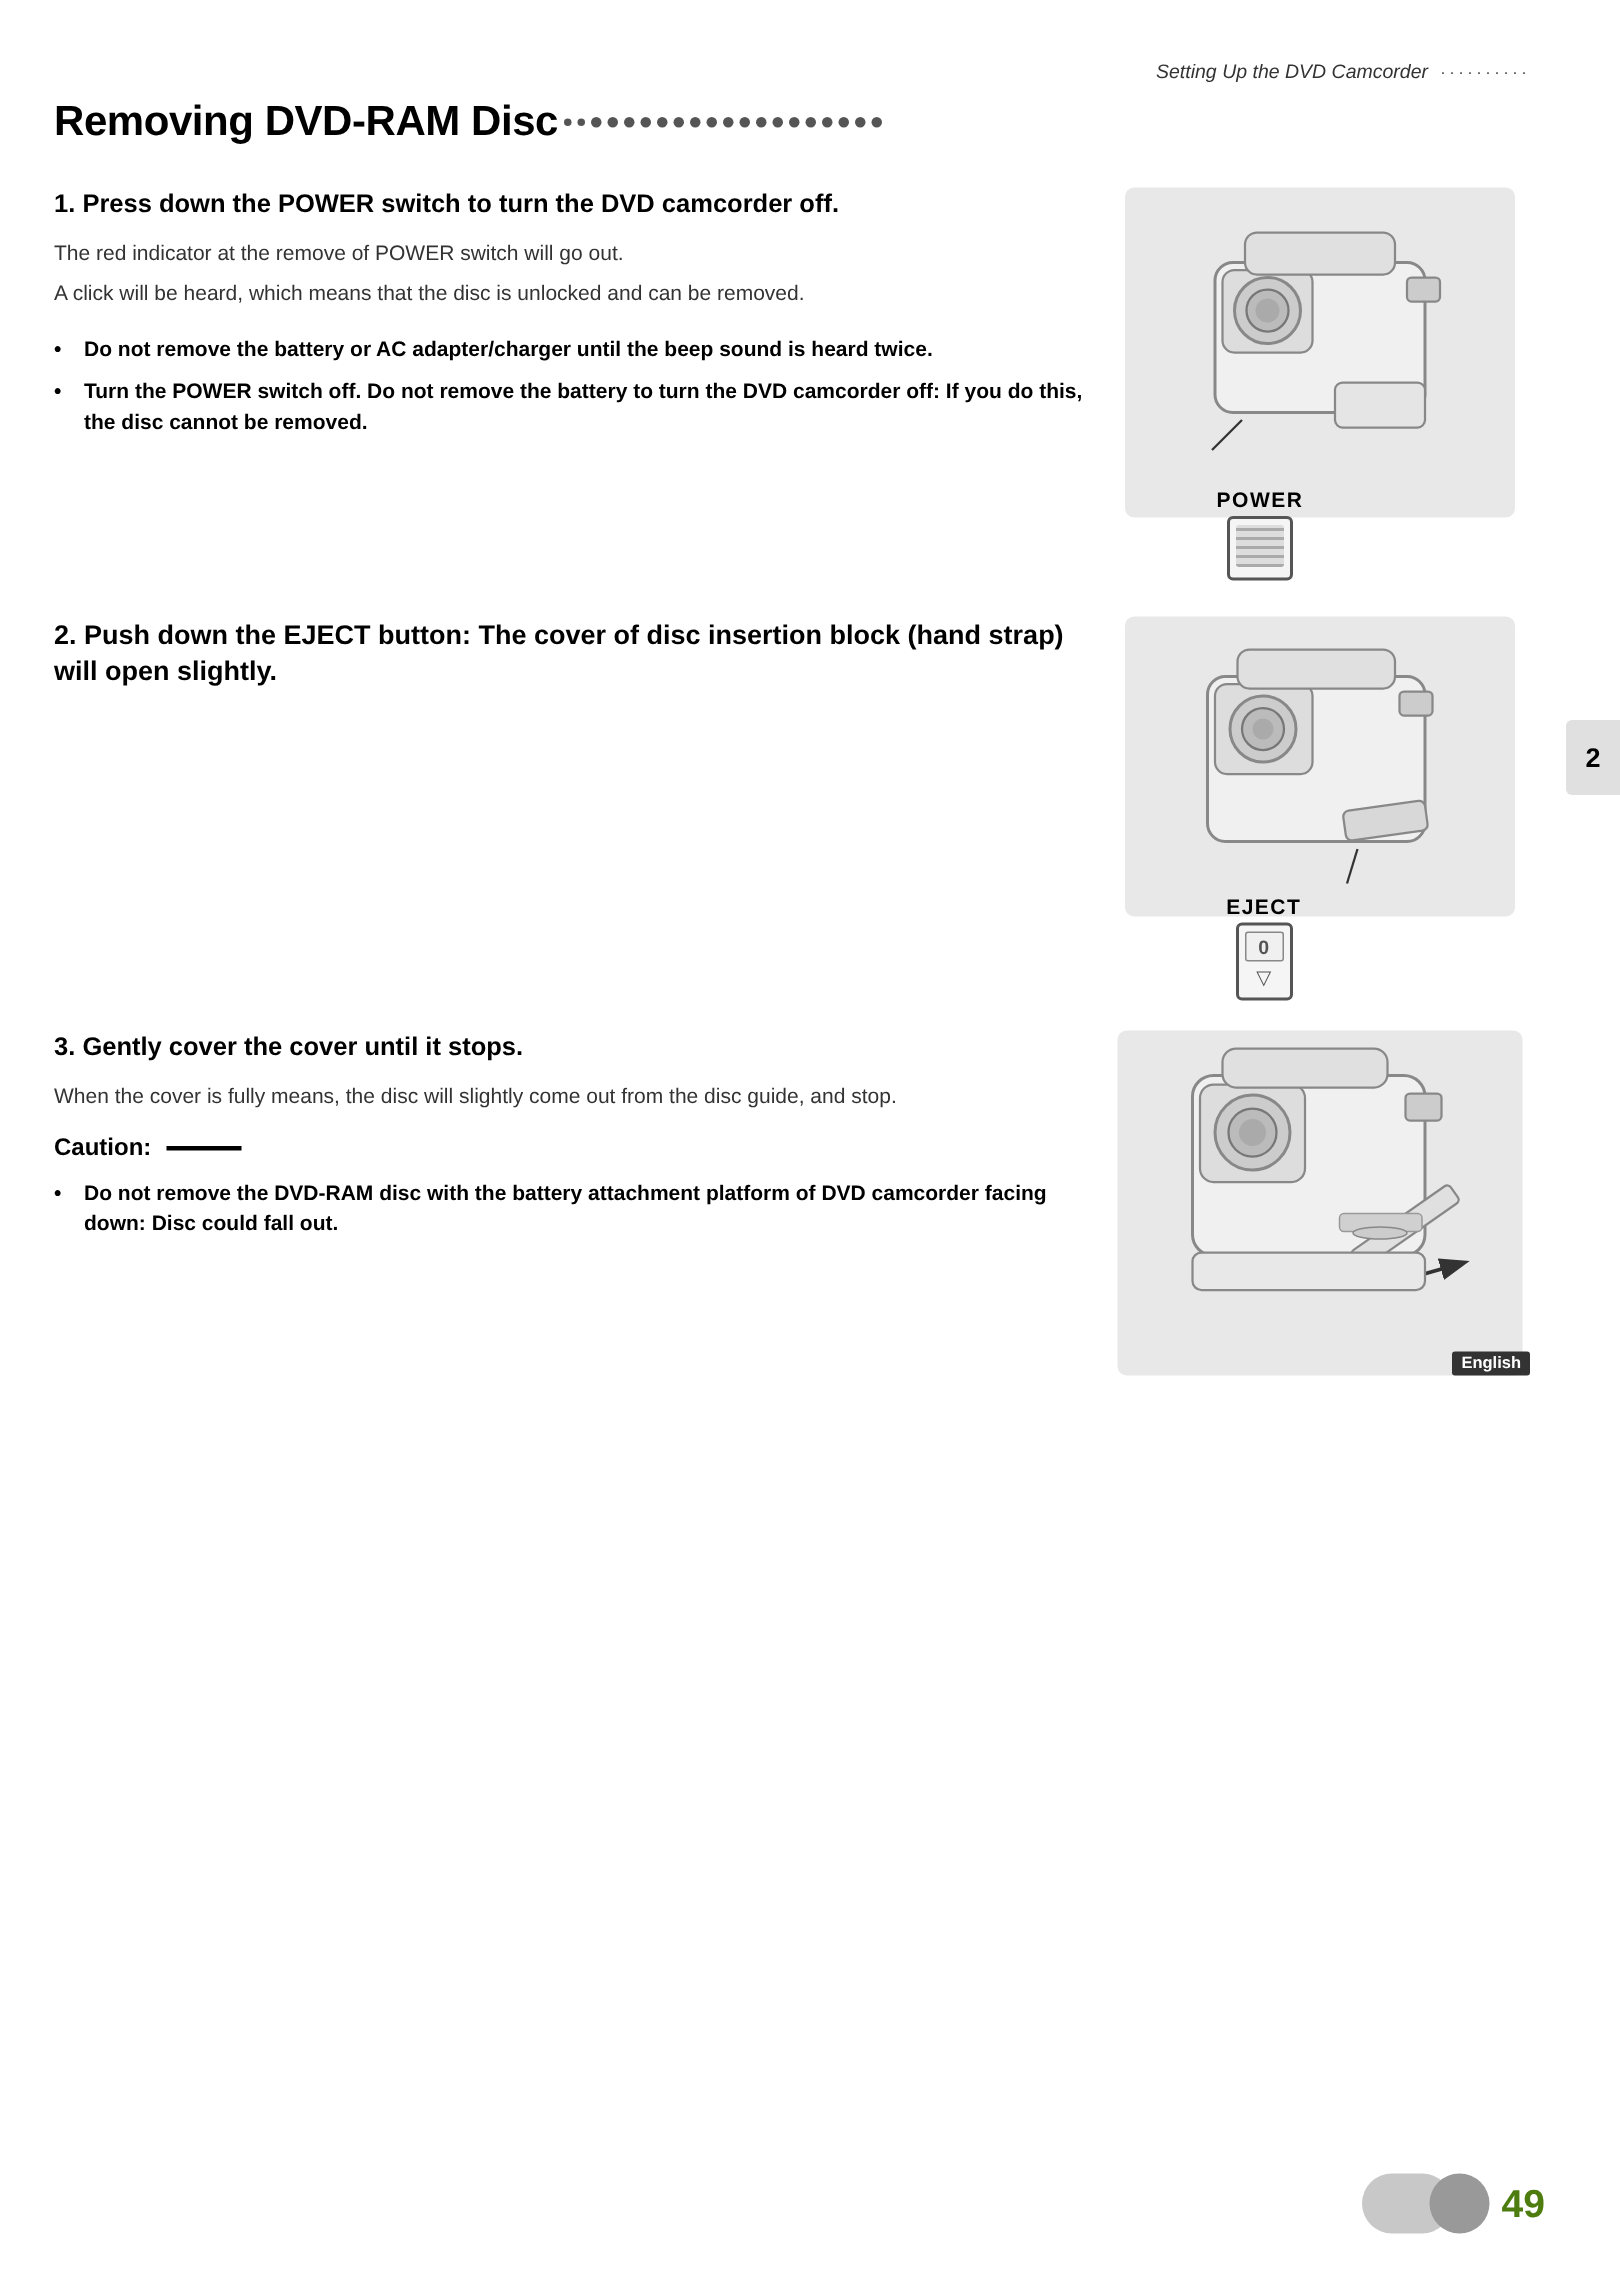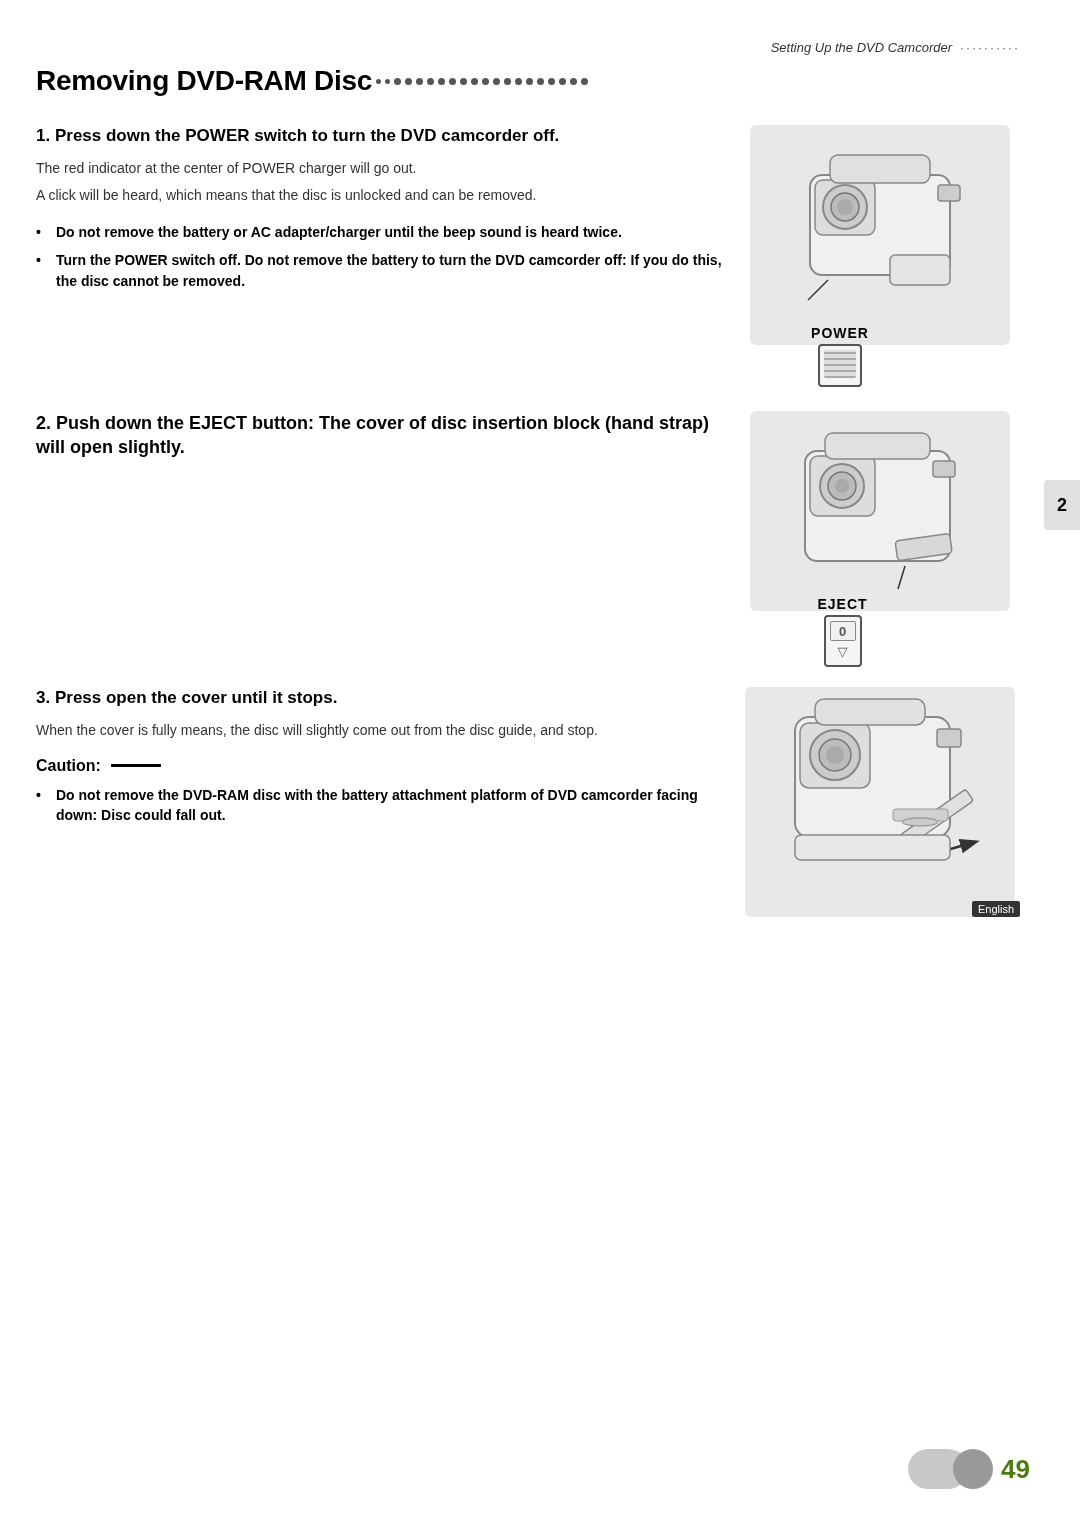--- a/index.html
+++ b/index.html
@@ -166,20 +166,21 @@
 
     
     .english-badge {
       position: absolute;
       right: 60px;
       background: #333;
       color: #fff;
       font-size: 11px;
       padding: 2px 6px;
       border-radius: 2px;
+      font-weight: bold;
     }
 
     
     .page-number-container {
       position: absolute;
       bottom: 40px;
       right: 50px;
       display: flex;
       align-items: center;
       gap: 0;
@@ -293,21 +294,21 @@
       <span class="title-dot"></span>
       <span class="title-dot"></span>
     </div>
   </div>
 
   <div class="content-section">
     <div class="content-left">
       <div class="step-heading">
         <span>1.</span>&nbsp;<span>Press down the POWER switch to turn the DVD camcorder off.</span>
       </div>
-      <p class="step-text">The red indicator at the center of POWER charger will go out.</p>
+      <p class="step-text">The red indicator at the remove of POWER switch will go out.</p>
       <p class="step-text">A click will be heard, which means that the disc is unlocked and can be removed.</p>
 
       <div class="cautions-block">
         <ul class="cautions-list">
           <li>Do not remove the battery or AC adapter/charger until the beep sound is heard twice.</li>
           <li>Turn the POWER switch off. Do not remove the battery to turn the DVD camcorder off: If you do this, the disc cannot be removed.</li>
         </ul>
       </div>
     </div>
 
@@ -378,21 +379,21 @@
           </div>
           <div style="font-size:13px; color:#555; margin-bottom:2px;">▽</div>
         </div>
       </div>
     </div>
   </div>
 
   <div class="content-section" style="margin-top:20px;">
     <div class="content-left">
       <div class="step-heading">
-        <span>3.</span>&nbsp;<span>Press open the cover until it stops.</span>
+        <span>3.</span>&nbsp;<span>Gently cover the cover until it stops.</span>
       </div>
       <p class="step-text">When the cover is fully means, the disc will slightly come out from the disc guide, and stop.</p>
 
       <div class="cautions-block">
         <div class="cautions-title">
           <span>Caution:</span>
           <span class="cautions-line"></span>
         </div>
         <ul class="cautions-list">
           <li>Do not remove the DVD-RAM disc with the battery attachment platform of DVD camcorder facing down: Disc could fall out.</li>

